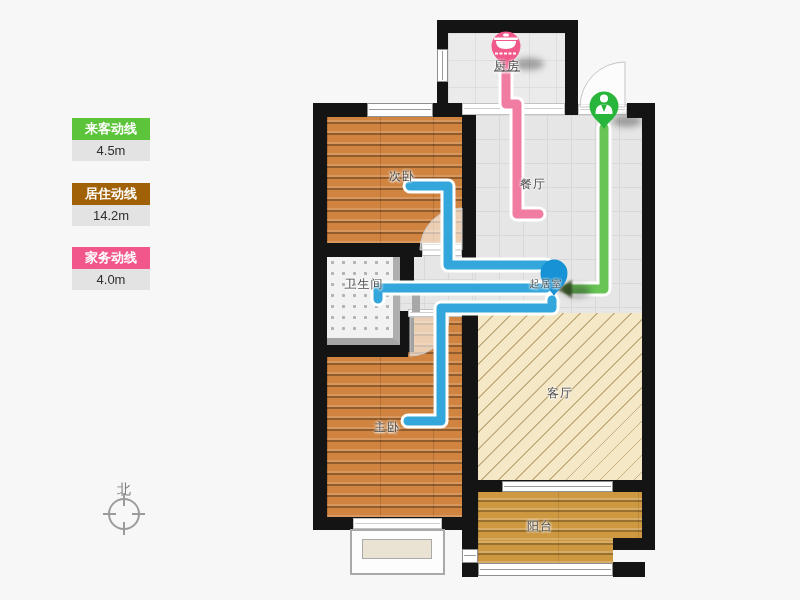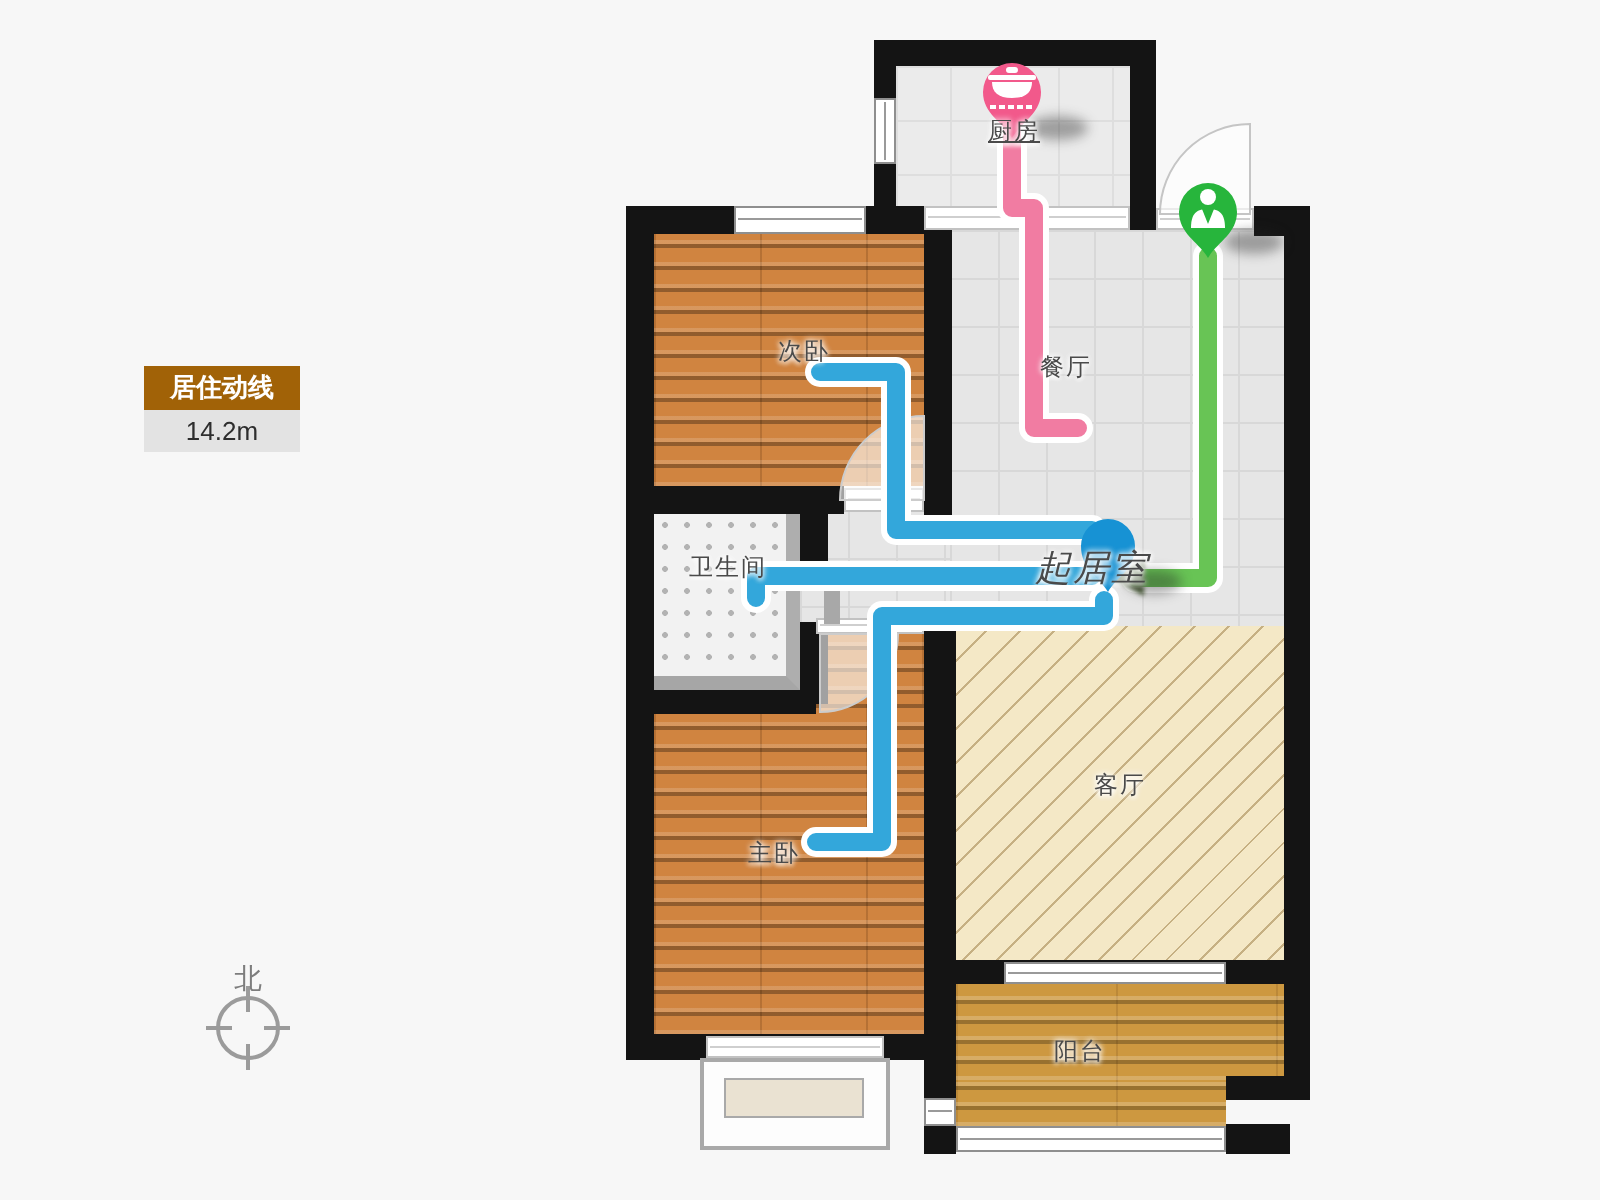--- a/index.html
+++ b/index.html
@@ -38,21 +38,21 @@
   .win-v::after{content:"";position:absolute;top:1px;bottom:1px;left:50%;width:1px;margin-left:-1px;background:#9a9a9a;}
   .thresh{background:#fff;border:1px solid #c2c2c2;box-sizing:border-box;}
   .thresh::after{content:"";position:absolute;left:1px;right:1px;top:50%;height:1px;margin-top:-1px;background:#cfcfcf;}
   .doorleaf{background:#a8a8a8;}
   .bay-outer{background:#fdfdfd;border:2px solid #a9a9a9;box-sizing:border-box;}
   .bay-inner{background:#eae2d2;border:1px solid #a9a9a9;box-sizing:border-box;}
   
   .roomlabel{position:absolute;transform:translate(-50%,-50%);font-size:12px;color:#4a4a4a;
     white-space:nowrap;letter-spacing:1px;
     text-shadow:0 0 3px #fff,0 0 3px #fff,0 1px 2px rgba(255,255,255,.95);}
-  .roomlabel.big{font-size:18px;font-style:italic;}
+  .roomlabel.big{font-size:10px;}
   
   .legend-box{position:absolute;left:72px;width:78px;text-align:center;}
   .legend-title{height:22px;line-height:22px;color:#fff;font-weight:bold;font-size:13px;}
   .legend-value{height:21px;line-height:21px;background:#e3e3e3;color:#2e2e2e;font-size:13px;}
   .lg-green{background:#5cc43a;}
   .lg-blue{background:#a16207;}
   .lg-pink{background:#f2578c;}
   
   .north{position:absolute;transform:translate(-50%,-50%);font-size:14px;color:#7d7d7d;}
   svg.overlay{position:absolute;left:0;top:0;pointer-events:none;}
@@ -177,20 +177,28 @@
 
   <span class="roomlabel" style="left:507px;top:66px;text-decoration:underline;">厨房</span>
   <span class="roomlabel" style="left:533px;top:184px;">餐厅</span>
   <span class="roomlabel" style="left:389px;top:176px;padding-left:26px;">次卧</span>
   <span class="roomlabel big" style="left:546px;top:284px;">起居室</span>
   <span class="roomlabel" style="left:364px;top:284px;">卫生间</span>
   <span class="roomlabel" style="left:387px;top:427px;">主卧</span>
   <span class="roomlabel" style="left:560px;top:393px;">客厅</span>
   <span class="roomlabel" style="left:540px;top:526px;">阳台</span>
 
+  <div class="legend-box" style="top:118px;">
+    <div class="legend-title lg-green">来客动线</div>
+    <div class="legend-value">4.5m</div>
+  </div>
   <div class="legend-box" style="top:183px;">
     <div class="legend-title lg-blue">居住动线</div>
     <div class="legend-value">14.2m</div>
   </div>
+  <div class="legend-box" style="top:247px;">
+    <div class="legend-title lg-pink">家务动线</div>
+    <div class="legend-value">4.0m</div>
+  </div>
 
   <span class="north" style="left:124px;top:490px;">北</span>
 
 </div>
 
 </body></html>

